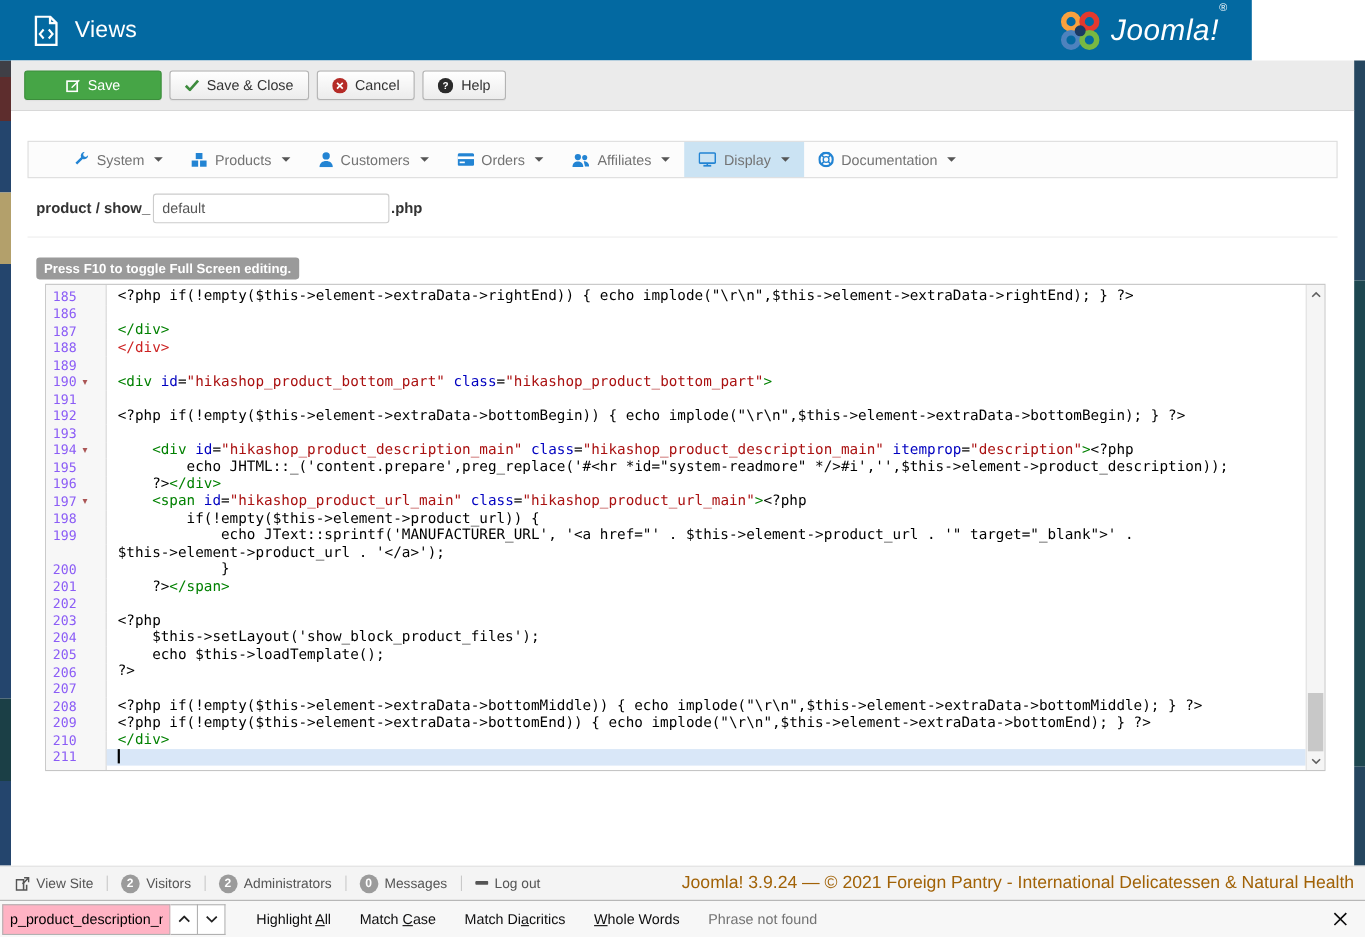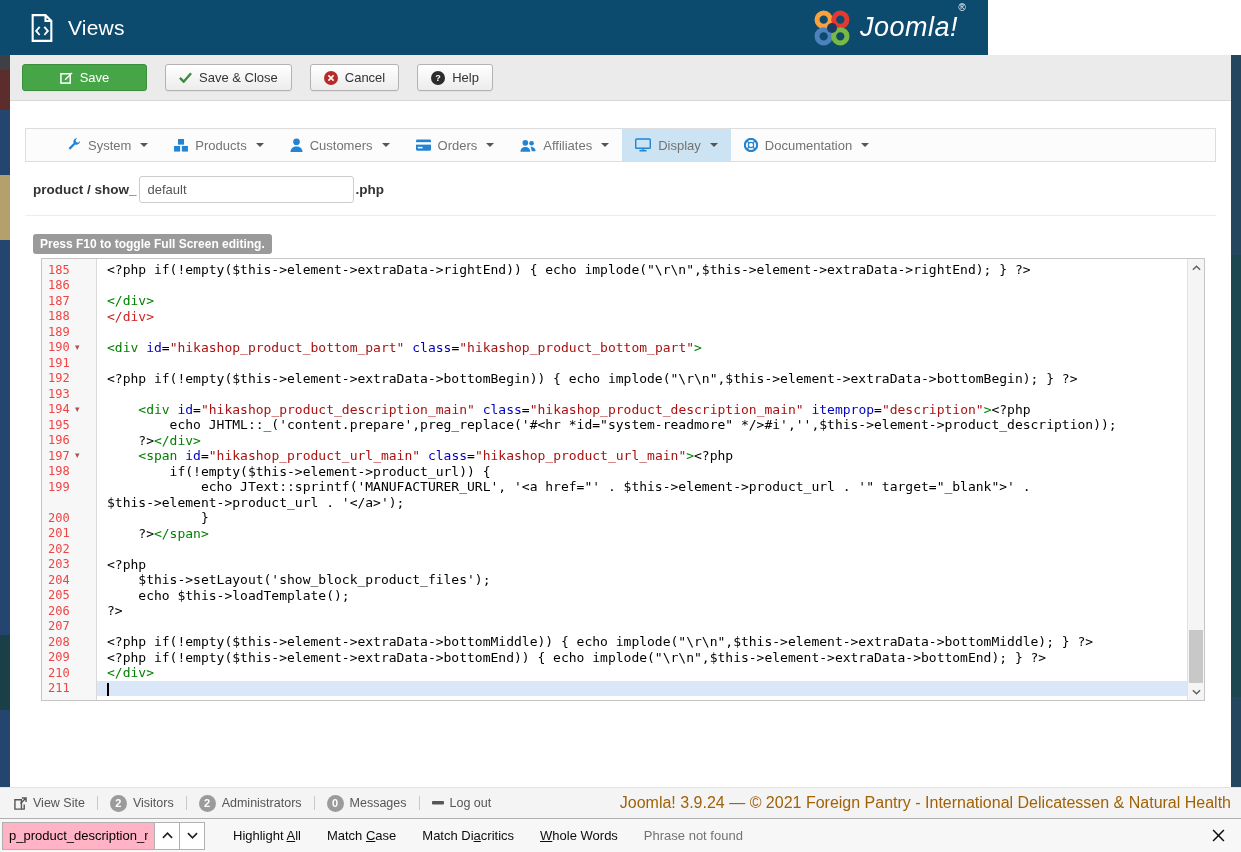--- a/index.html
+++ b/index.html
@@ -17,32 +17,32 @@
   .edge-left .s3{height:65px;background:#24456d}
   .edge-left .s4{height:65px;background:#b3a06b}
   .edge-left .s5{flex:1;background:#24456d}
   .edge-left .s6{height:75px;background:#1b3f46}
   .edge-left .s7{height:77px;background:#24456d}
   .edge-right .s1{height:200px;background:#25465f}
   .edge-right .s2{flex:1;background:#1d4750}
   .edge-right .s3{height:90px;background:#25465f}
 
   
-  .header { position:absolute; left:0; top:0; width:988px; height:55px; background:#0c4a6e;
+  .header { position:absolute; left:0; top:0; width:1138px; height:55px; background:#0369a1;
             display:flex; align-items:center; padding:0 22px; }
   .header .doc-icn { margin-left:8px; display:flex; }
   .page-title { color:#fff; font-size:21px; font-weight:400; margin-left:14px; letter-spacing:.2px; }
   .logo { margin-left:auto; display:flex; align-items:center; gap:8px; }
   .logo-text { color:#fff; font-size:27px; font-weight:400; letter-spacing:.5px;font-style:italic; }
   .logo-reg { color:#fff; font-size:10px; vertical-align:top; position:relative; top:-10px; }
 
   
   .toolbar { position:absolute; left:10px; right:10px; top:55px; height:46px; background:#ebebeb;
              border-bottom:1px solid #d8d8d8; display:flex; align-items:center; padding-left:12px; }
-  .tbtn { display:inline-flex; align-items:center; height:27px; margin-right:18px; padding:0 13px;
+  .tbtn { display:inline-flex; align-items:center; height:27px; margin-right:7px; padding:0 13px;
           border:1px solid #b3b3b3; border-radius:3px; background:linear-gradient(#ffffff,#ececec);
           font-family:inherit; font-size:13px; color:#333; cursor:pointer; gap:7px;
           box-shadow:0 1px 0 rgba(0,0,0,.04); }
   .tbtn-primary { background:#46a546; border-color:#3c8e3c; color:#fff; width:125px; justify-content:center; }
   .tbtn .icn { display:flex; align-items:center; }
   .tbtn-label { line-height:1; }
 
   
   .sheet { position:absolute; left:10px; right:10px; top:101px; bottom:65px; background:#fff; }
 
@@ -65,21 +65,21 @@
   
   .f10note { display:inline-block; margin:18px 0 0 23px; background:#9a9a9a; color:#fff;
              font-weight:bold; font-size:12px; padding:3px 7px; border-radius:3px; }
 
   
   .editor { position:absolute; left:31px; top:157px; width:1164px; height:443px;
             border:1px solid #c5c5c5; background:#fff; overflow:hidden; }
   .code-lines { position:absolute; left:0; top:3px; right:17px; }
   .cl { display:flex; height:15.5px; }
   .g { flex:0 0 55px; background:#f7f7f7; border-right:1px solid #d9d9d9; display:flex; align-items:center; }
-  .num { padding-left:6px; width:33px; font-family:"DejaVu Sans Mono", monospace; font-size:12px; color:#ef4444; }
+  .num { padding-left:6px; width:33px; font-family:"DejaVu Sans Mono", monospace; font-size:12px; color:#8b5cf6; }
   .fold { width:16px; font-size:9px; color:#a55; line-height:1; }
   .c { flex:1; white-space:pre; font-family:"DejaVu Sans Mono", monospace; font-size:13px;
        line-height:15.5px; padding-left:10px; color:#000; }
   .c.active { background:#d9e7f8; }
   .cursor { display:inline-block; width:1.5px; height:13px; background:#000; vertical-align:middle; }
   .tk-p{color:#000}.tk-t{color:#008000}.tk-a{color:#0000c0}.tk-s{color:#a11}.tk-e{color:#c22}
   
   .gutter-bg { position:absolute; left:0; top:0; bottom:0; width:55px; background:#f7f7f7;
                border-right:1px solid #d9d9d9; }
   

